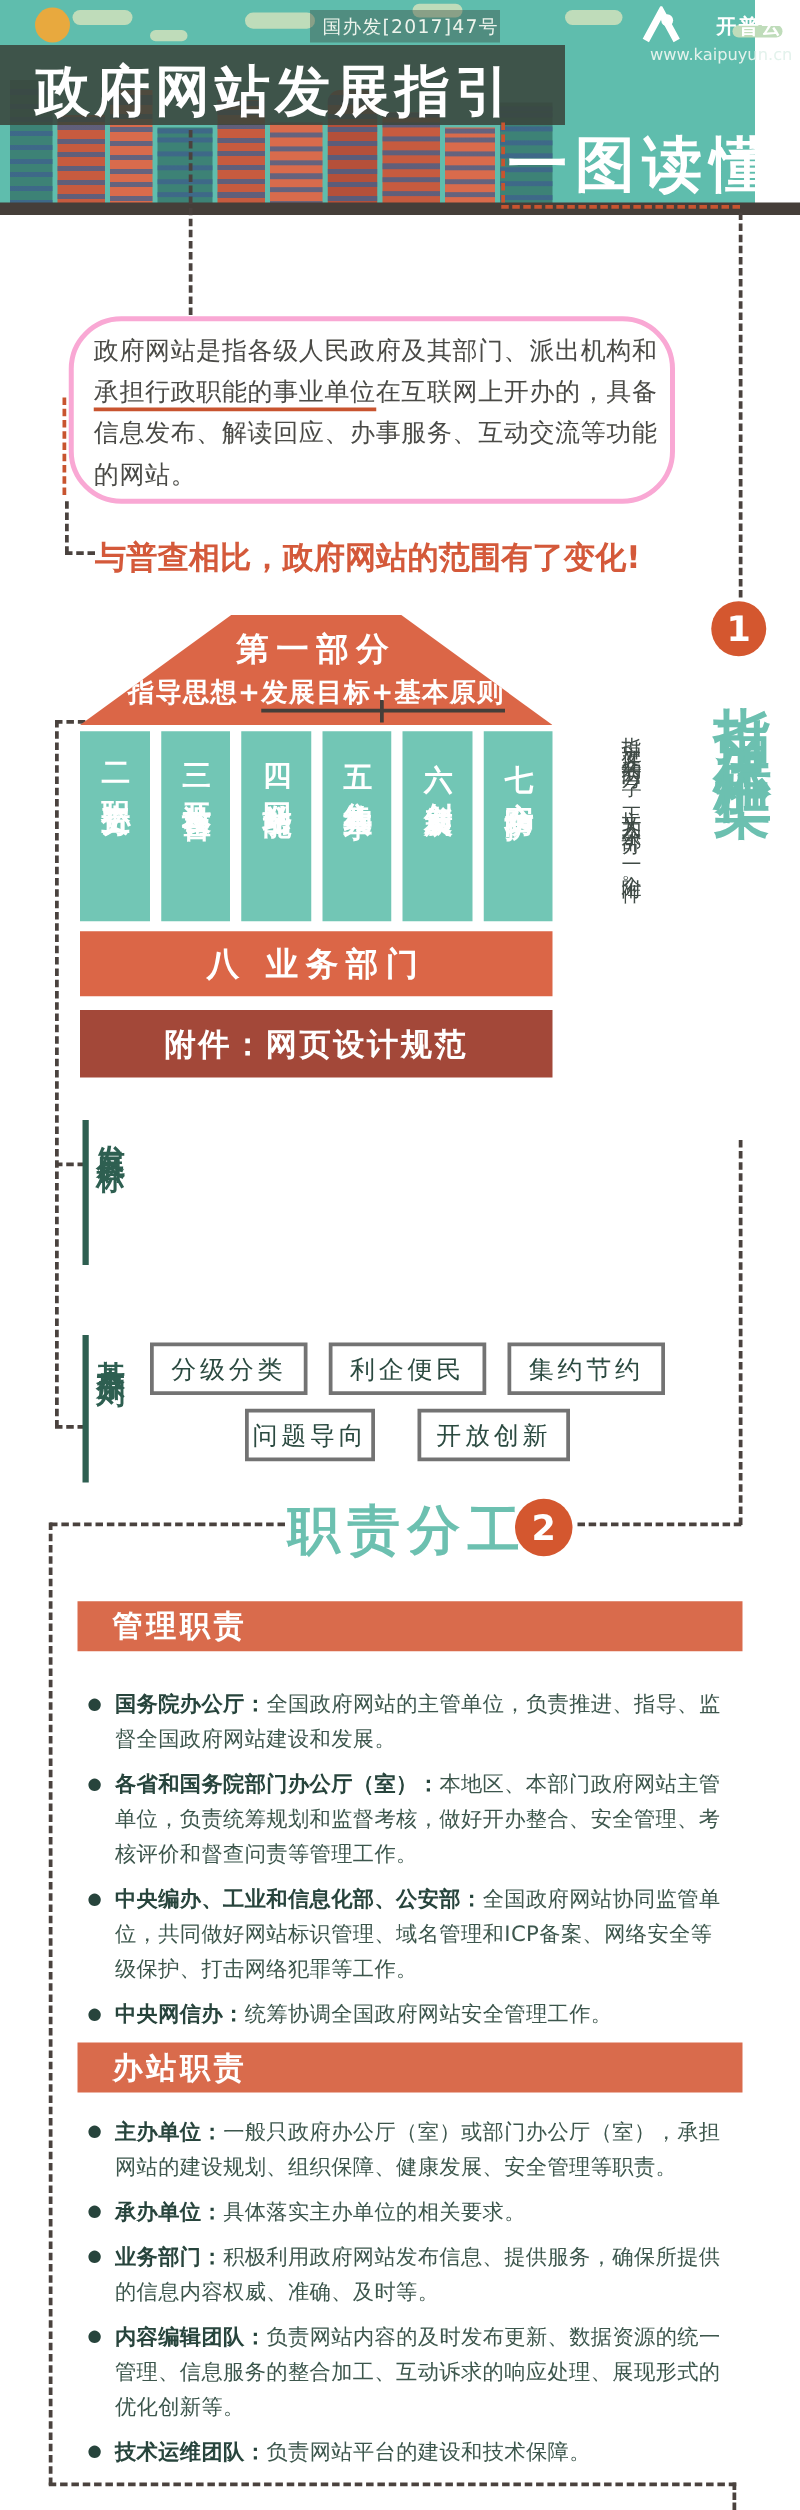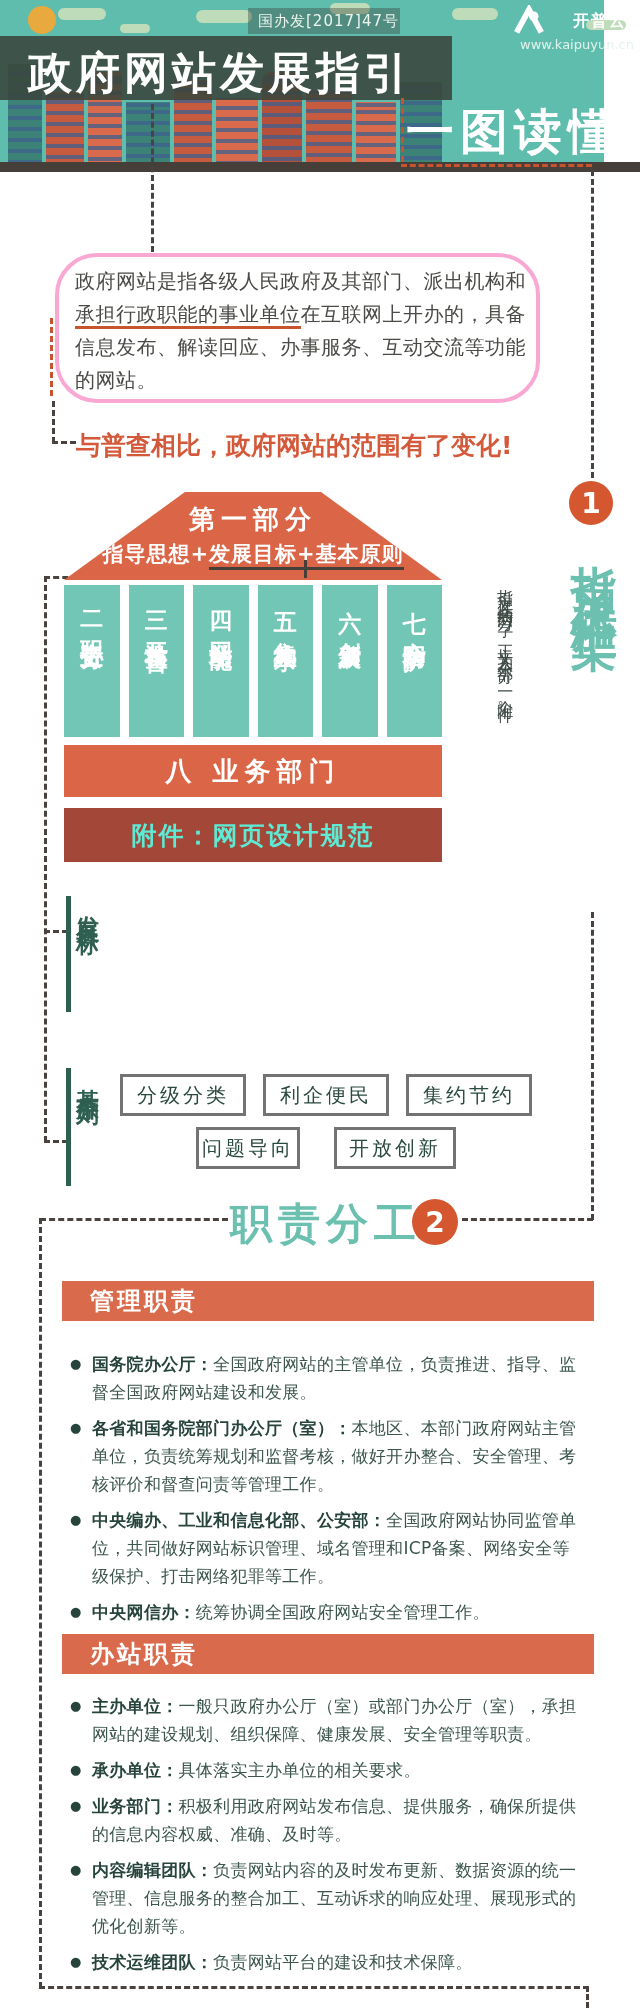--- a/index.html
+++ b/index.html
@@ -54,21 +54,21 @@
 
   
   .trapezoid{position:absolute;left:64px;top:492px;width:378px;height:88px;background:#DB6647;clip-path:polygon(32% 0,68% 0,100% 100%,0 100%);}
   .trap-title{position:absolute;left:0;top:10px;width:100%;text-align:center;color:#fff;font-size:26px;font-weight:bold;letter-spacing:6px;}
   .trap-sub{position:absolute;left:0;top:48px;width:100%;text-align:center;color:#fff;font-size:21px;font-weight:bold;letter-spacing:1px;white-space:nowrap;}
   .u-dark{border-bottom:3px solid #453E39;padding-bottom:1px;}
   .tick{position:absolute;left:304px;top:560px;width:0;height:18px;border-left:3px solid #453E39;}
   .cols{position:absolute;left:64px;top:585px;width:378px;height:152px;display:flex;gap:9px;}
   .col{flex:1;background:#72C6B5;color:#fff;font-size:23px;font-weight:bold;writing-mode:vertical-rl;text-orientation:upright;letter-spacing:2px;display:flex;align-items:center;padding-top:8px;line-height:1;}
   .bar8{position:absolute;left:64px;top:745px;width:378px;height:52px;background:#DB6647;color:#fff;font-size:26px;font-weight:bold;letter-spacing:6px;display:flex;align-items:center;justify-content:center;}
-  .attach{position:absolute;left:64px;top:808px;width:378px;height:54px;background:#A34839;color:#5eead4;font-size:25px;font-weight:bold;letter-spacing:2px;display:flex;align-items:center;justify-content:center;}
+  .attach{position:absolute;left:64px;top:808px;width:378px;height:54px;background:#A34839;color:#ffffff;font-size:25px;font-weight:bold;letter-spacing:2px;display:flex;align-items:center;justify-content:center;}
 
   
   .num-circle{position:absolute;border-radius:50%;background:#D4572F;color:#fff;font-weight:bold;display:flex;align-items:center;justify-content:center;}
   .circle1{left:569px;top:481px;width:44px;height:44px;font-size:28px;}
   .circle2{left:412px;top:1199px;width:46px;height:46px;font-size:28px;}
   .rail-title{position:absolute;left:572px;top:528px;height:400px;writing-mode:vertical-rl;text-orientation:upright;font-size:46px;font-weight:bold;color:#6CC0B0;letter-spacing:12px;line-height:1;}
   .rail-note{position:absolute;left:492px;top:576px;height:302px;writing-mode:vertical-rl;text-orientation:upright;font-size:16px;color:#3F4A45;letter-spacing:4px;line-height:1.7;}
 
   
   .vbar{position:absolute;width:5px;background:#2E5F51;}

